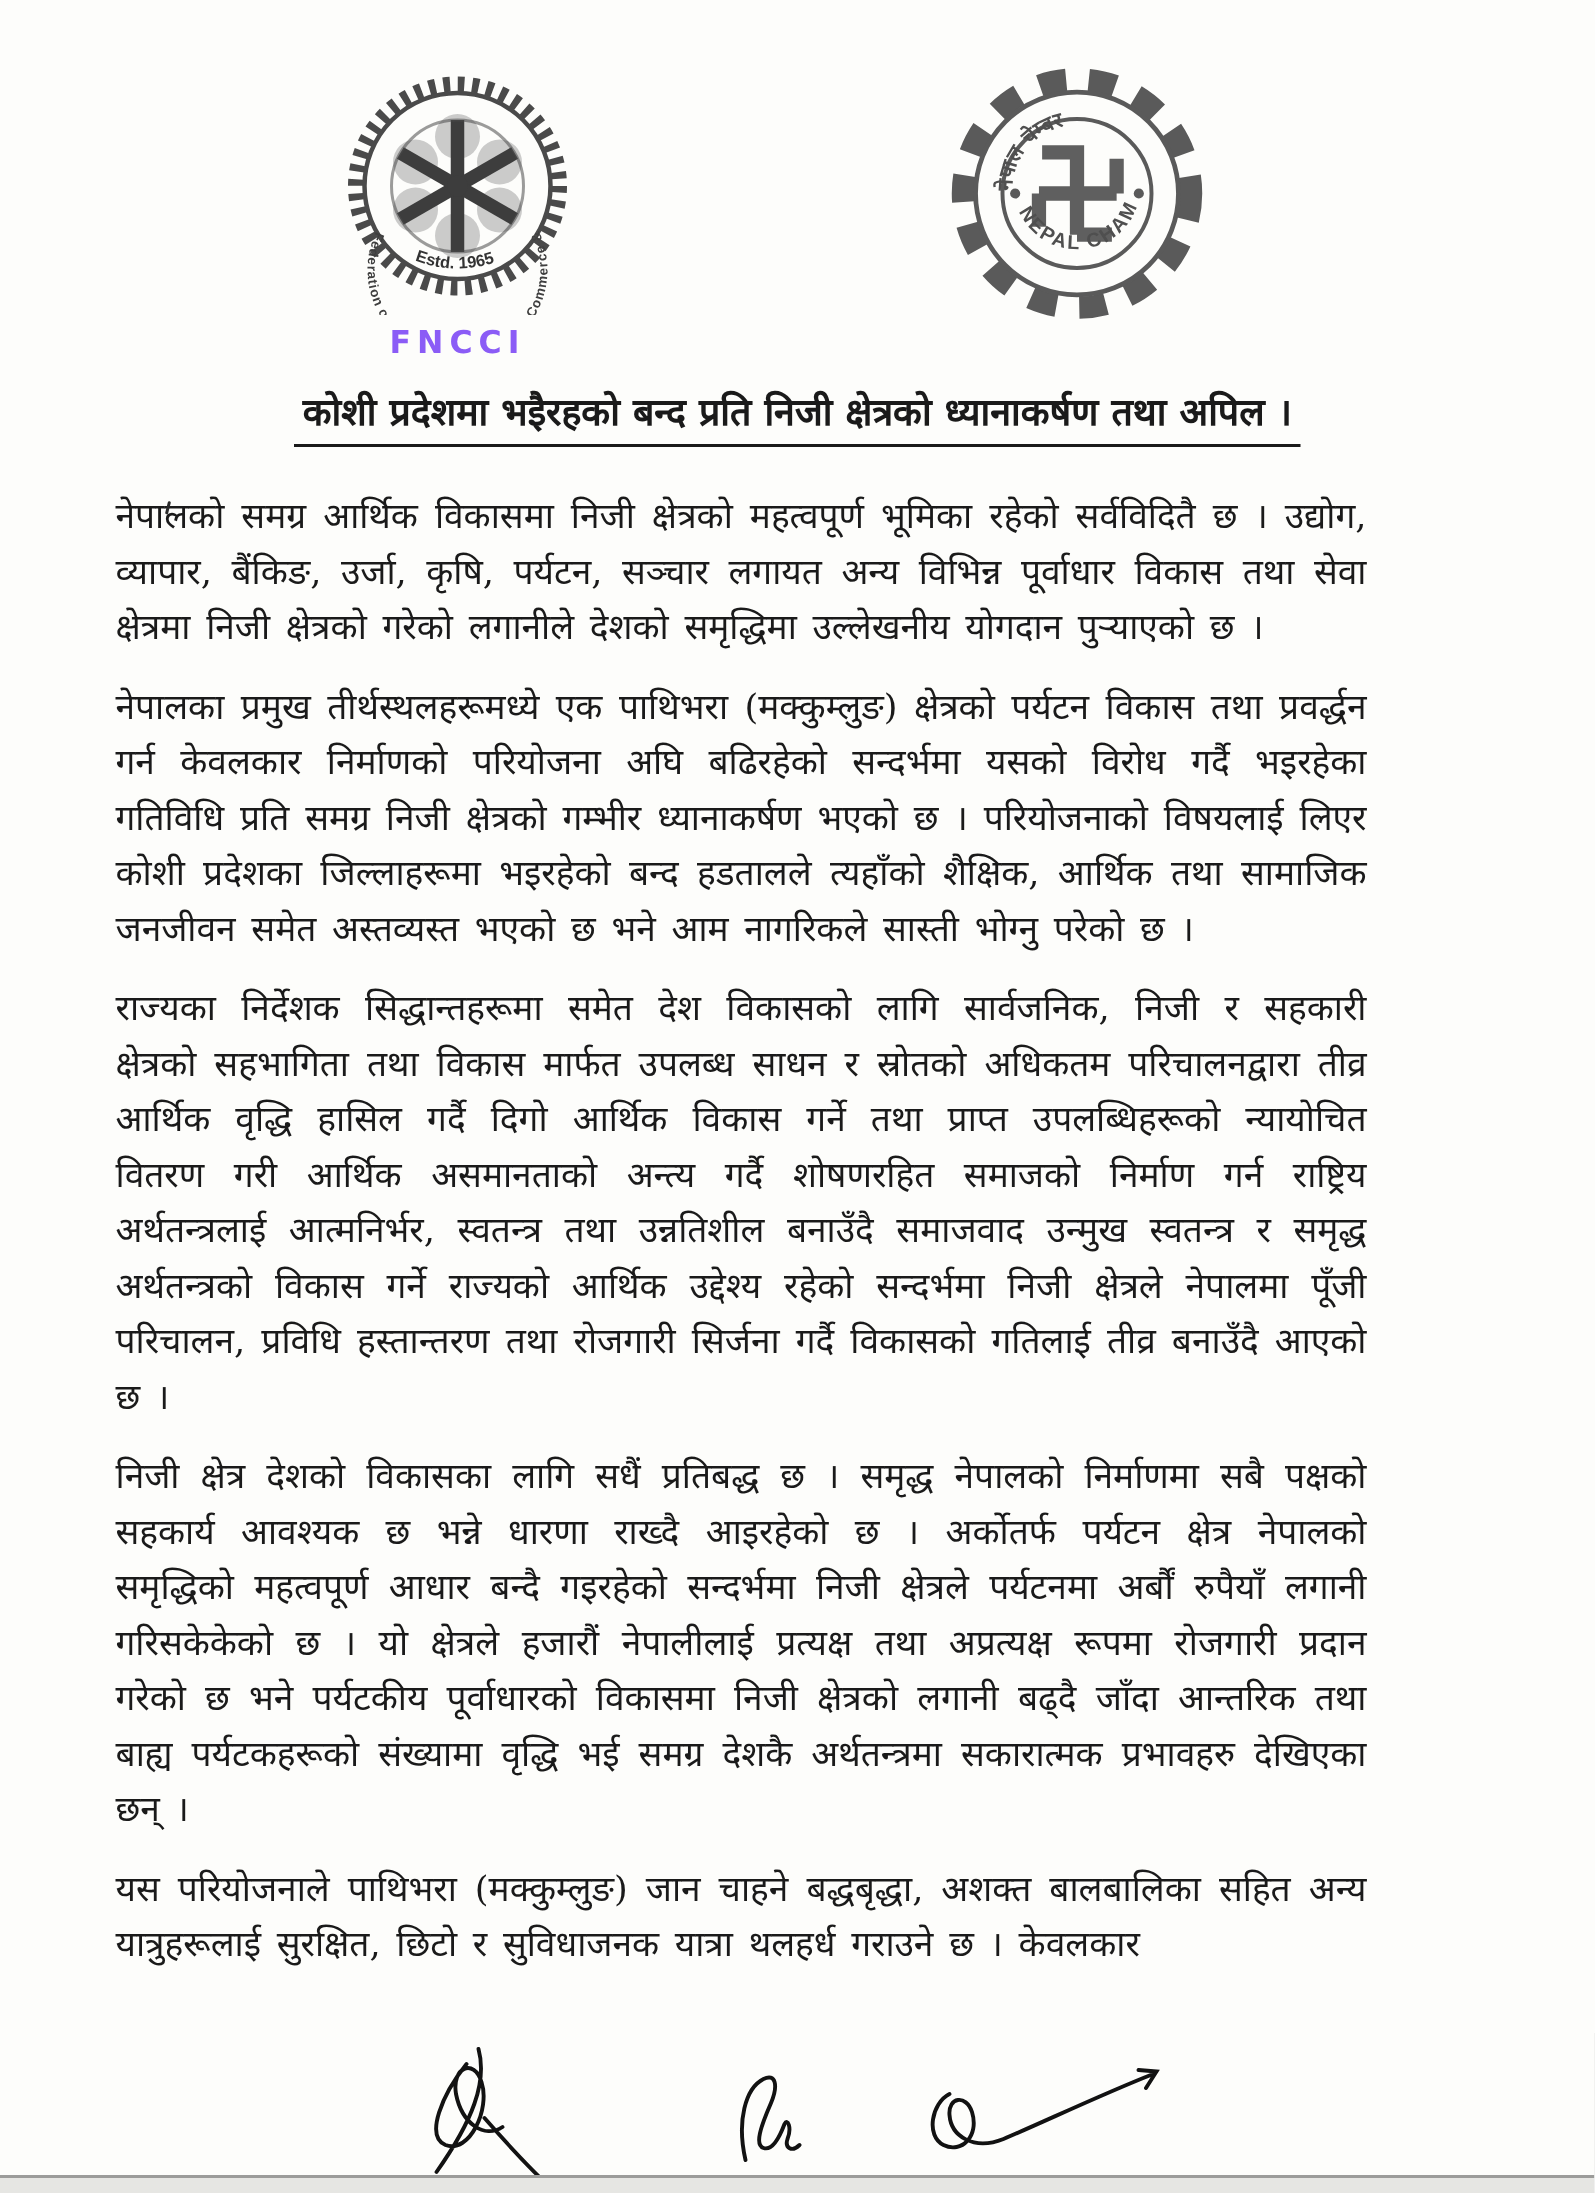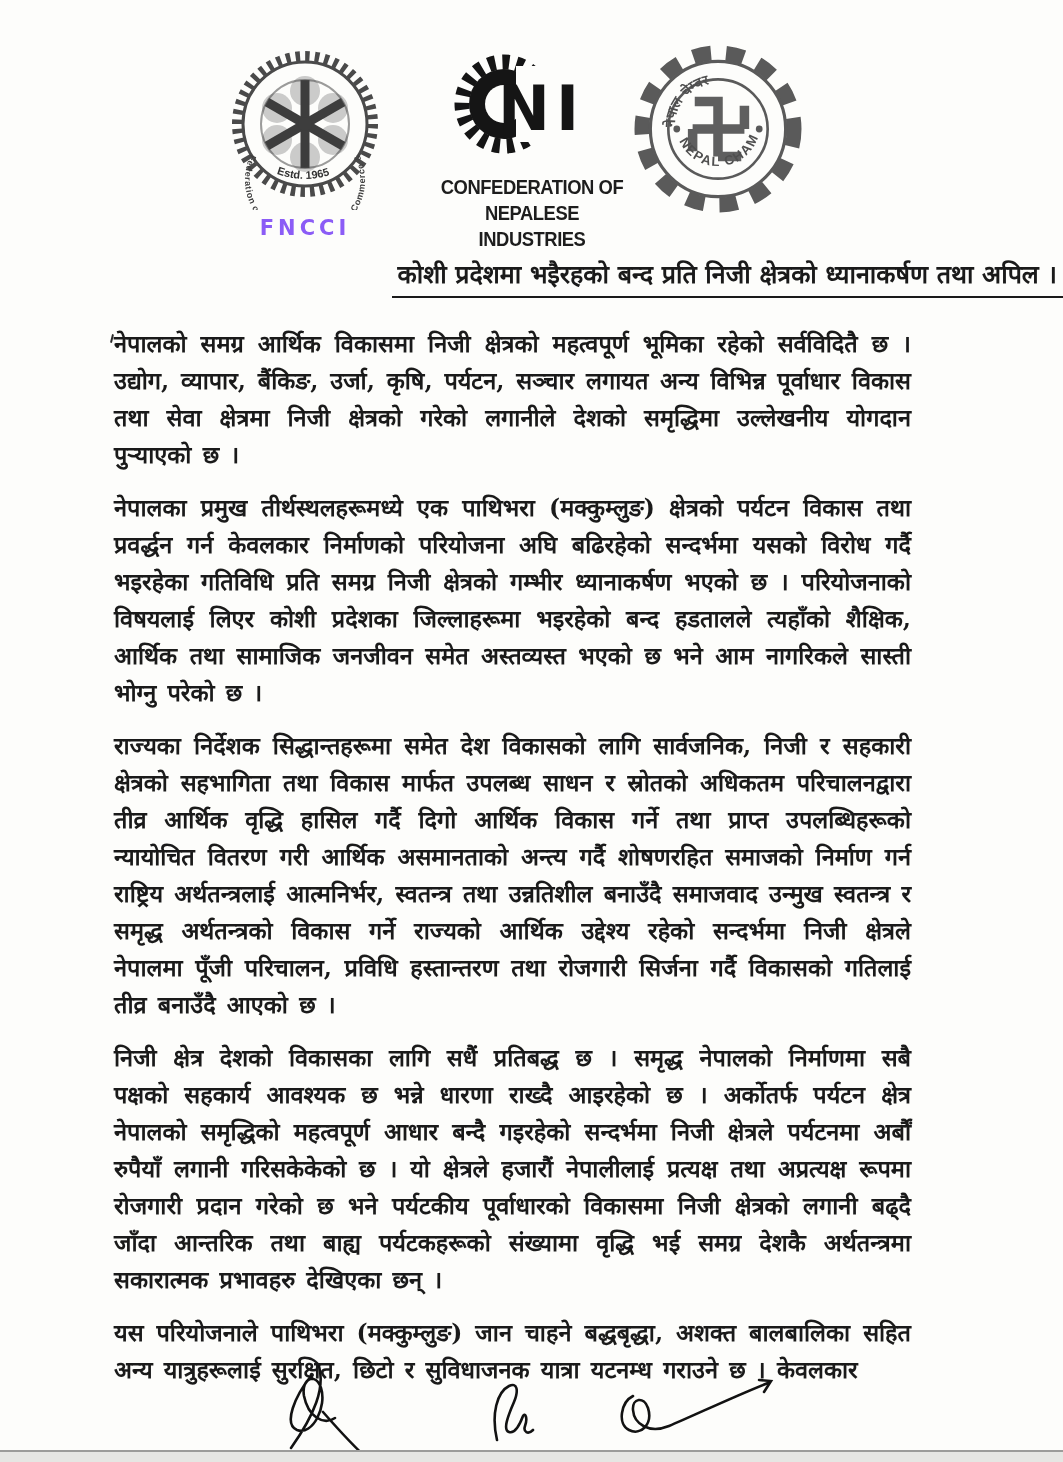--- a/index.html
+++ b/index.html
@@ -28,33 +28,32 @@
   }
   .cni-caption {
     margin-top: 6px;
     font-family: "Liberation Sans", "DejaVu Sans", sans-serif;
     font-weight: bold; font-size: 20px; line-height: 26px;
     letter-spacing: -0.5px; color: #1d1d1d;
     transform: scaleX(0.92); transform-origin: center;
   }
   
   .doc-title {
-    text-align: right;
+    text-align: center;
     margin: 14px 0 28px 0;
     font-size: 25px; font-weight: bold;
   }
   .doc-title .underline {
     display: inline-block;
     border-bottom: 2px solid #1a1a1a;
     padding: 0 6px 6px 6px;
   }
   
   .doc-body {
-    padding: 0 152px 0 114px;
-    font-weight: bold;
+    padding: 0 152px 0 77px;
   }
   .doc-body p {
     font-size: 23.5px;
     line-height: 37px;
     text-align: justify;
     word-spacing: 3px;
     margin-bottom: 16px;
   }
   .scan-artifact {
     position: absolute; left: 111px; top: 334px;
@@ -111,36 +110,20 @@
         <circle cx="85" cy="86" r="7" fill="#3d3d3d"></circle>
         <circle cx="85" cy="86" r="44" fill="none" stroke="#4a4a4a" stroke-width="2" opacity="0.55"></circle>
 
         <text font-family="Liberation Sans, DejaVu Sans, sans-serif" font-size="11" font-weight="bold" fill="#333">
           <textPath href="#fncci-bottom-arc" startOffset="12%">Estd. 1965</textPath>
         </text>
       </svg>
       <div class="fncci-caption">FNCCI</div>
     </div>
 
-    <div class="logo-block logo-cni">
-      <svg width="200" height="118" viewBox="0 0 200 118">
-
-        <circle cx="72" cy="58" r="42" fill="none" stroke="#151515" stroke-width="15" stroke-dasharray="7 7"></circle>
-        <circle cx="72" cy="58" r="35" fill="#151515"></circle>
-        <circle cx="72" cy="58" r="19" fill="#fdfdfb"></circle>
-
-        <rect x="84" y="20" width="62" height="76" fill="#fdfdfb"></rect>
-
-        <text x="66" y="84" font-family="DejaVu Sans, Liberation Sans, sans-serif" font-size="62" font-weight="bold" letter-spacing="6" fill="#151515">NI</text>
-      </svg>
-      <div class="cni-caption">
-        <div>CONFEDERATION OF</div>
-        <div>NEPALESE INDUSTRIES</div>
-      </div>
-    </div>
 
     <div class="logo-block logo-chamber">
       <svg width="180" height="186" viewBox="0 0 170 176">
         <defs>
           <path id="nc-top-arc" d="M 52,110 A 41,41 0 1 1 118,110" fill="none"></path>
           <path id="nc-bottom-arc" d="M 46,92 A 40,40 0 0 0 124,92" fill="none"></path>
         </defs>
 
         <circle cx="85" cy="88" r="72" fill="none" stroke="#5a5a5a" stroke-width="14" stroke-dasharray="17 14.5"></circle>
         <circle cx="85" cy="88" r="64" fill="#fdfdfb" stroke="#5a5a5a" stroke-width="3"></circle>
@@ -168,21 +151,21 @@
     <span class="underline">कोशी प्रदेशमा भइैरहको बन्द प्रति निजी क्षेत्रको ध्यानाकर्षण तथा अपिल ।</span>
   </h1>
 
   <div class="scan-artifact"></div>
 
   <main class="doc-body">
     <p>नेपालको समग्र आर्थिक विकासमा निजी क्षेत्रको महत्वपूर्ण भूमिका रहेको सर्वविदितै छ । उद्योग, व्यापार, बैंकिङ, उर्जा, कृषि, पर्यटन, सञ्चार लगायत अन्य विभिन्न पूर्वाधार विकास तथा सेवा क्षेत्रमा निजी क्षेत्रको गरेको लगानीले देशको समृद्धिमा उल्लेखनीय योगदान पुऱ्याएको छ ।</p>
     <p>नेपालका प्रमुख तीर्थस्थलहरूमध्ये एक पाथिभरा (मक्कुम्लुङ) क्षेत्रको पर्यटन विकास तथा प्रवर्द्धन गर्न केवलकार निर्माणको परियोजना अघि बढिरहेको सन्दर्भमा यसको विरोध गर्दै भइरहेका गतिविधि प्रति समग्र निजी क्षेत्रको गम्भीर ध्यानाकर्षण भएको छ । परियोजनाको विषयलाई लिएर कोशी प्रदेशका जिल्लाहरूमा भइरहेको बन्द हडतालले त्यहाँको शैक्षिक, आर्थिक तथा सामाजिक जनजीवन समेत अस्तव्यस्त भएको छ भने आम नागरिकले सास्ती भोग्नु परेको छ ।</p>
     <p>राज्यका निर्देशक सिद्धान्तहरूमा समेत देश विकासको लागि सार्वजनिक, निजी र सहकारी क्षेत्रको सहभागिता तथा विकास मार्फत उपलब्ध साधन र स्रोतको अधिकतम परिचालनद्वारा तीव्र आर्थिक वृद्धि हासिल गर्दै दिगो आर्थिक विकास गर्ने तथा प्राप्त उपलब्धिहरूको न्यायोचित वितरण गरी आर्थिक असमानताको अन्त्य गर्दै शोषणरहित समाजको निर्माण गर्न राष्ट्रिय अर्थतन्त्रलाई आत्मनिर्भर, स्वतन्त्र तथा उन्नतिशील बनाउँदै समाजवाद उन्मुख स्वतन्त्र र समृद्ध अर्थतन्त्रको विकास गर्ने राज्यको आर्थिक उद्देश्य रहेको सन्दर्भमा निजी क्षेत्रले नेपालमा पूँजी परिचालन, प्रविधि हस्तान्तरण तथा रोजगारी सिर्जना गर्दै विकासको गतिलाई तीव्र बनाउँदै आएको छ ।</p>
     <p>निजी क्षेत्र देशको विकासका लागि सधैं प्रतिबद्ध छ । समृद्ध नेपालको निर्माणमा सबै पक्षको सहकार्य आवश्यक छ भन्ने धारणा राख्दै आइरहेको छ । अर्कोतर्फ पर्यटन क्षेत्र नेपालको समृद्धिको महत्वपूर्ण आधार बन्दै गइरहेको सन्दर्भमा निजी क्षेत्रले पर्यटनमा अर्बौं रुपैयाँ लगानी गरिसकेकेको छ । यो क्षेत्रले हजारौं नेपालीलाई प्रत्यक्ष तथा अप्रत्यक्ष रूपमा रोजगारी प्रदान गरेको छ भने पर्यटकीय पूर्वाधारको विकासमा निजी क्षेत्रको लगानी बढ्दै जाँदा आन्तरिक तथा बाह्य पर्यटकहरूको संख्यामा वृद्धि भई समग्र देशकै अर्थतन्त्रमा सकारात्मक प्रभावहरु देखिएका छन् ।</p>
-    <p>यस परियोजनाले पाथिभरा (मक्कुम्लुङ) जान चाहने बद्धबृद्धा, अशक्त बालबालिका सहित अन्य यात्रुहरूलाई सुरक्षित, छिटो र सुविधाजनक यात्रा यटनम्ध गराउने छ । केवलकार</p>
+    <p>यस परियोजनाले पाथिभरा (मक्कुम्लुङ) जान चाहने बद्धबृद्धा, अशक्त बालबालिका सहित अन्य यात्रुहरूलाई सुरक्षित, छिटो र सुविधाजनक यात्रा थलहर्ध गराउने छ । केवलकार</p>
   </main>
 
   <svg class="signatures" width="580" height="100" viewBox="0 0 580 100" fill="none" stroke="#121212" stroke-width="2.6" stroke-linecap="round">
     <path d="M86,14 C70,34 58,62 72,68 C88,74 102,44 96,26 C91,10 76,16 79,34 C83,54 98,64 110,56 M94,4 C100,26 90,52 66,86 M98,50 C112,66 128,84 146,100"></path>
     <path d="M272,78 C266,52 272,30 284,24 C292,20 294,28 289,40 C282,56 278,68 284,70 C290,72 295,62 298,54 C300,50 303,56 300,64 C298,70 303,73 308,68"></path>
     <path d="M408,34 C396,40 392,62 404,68 C416,74 428,62 423,46 C419,34 407,36 408,48 C409,62 424,72 444,64 C470,53 510,34 543,21 M534,18 L546,19 L539,30"></path>
   </svg>
 
   <div class="scan-edge"></div>
 

